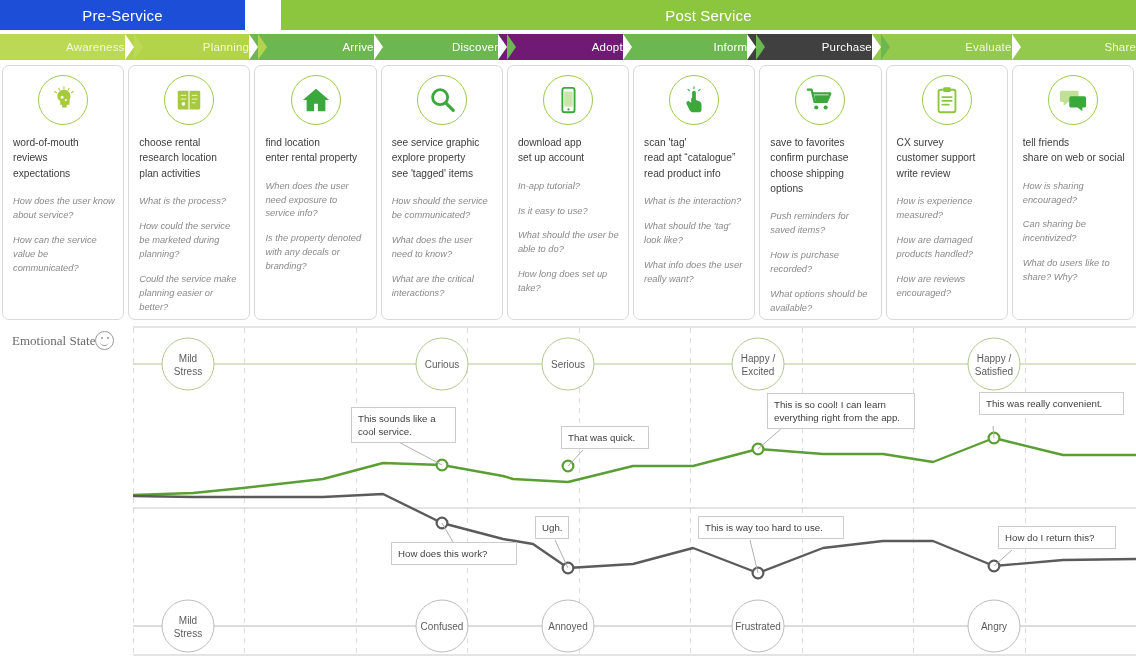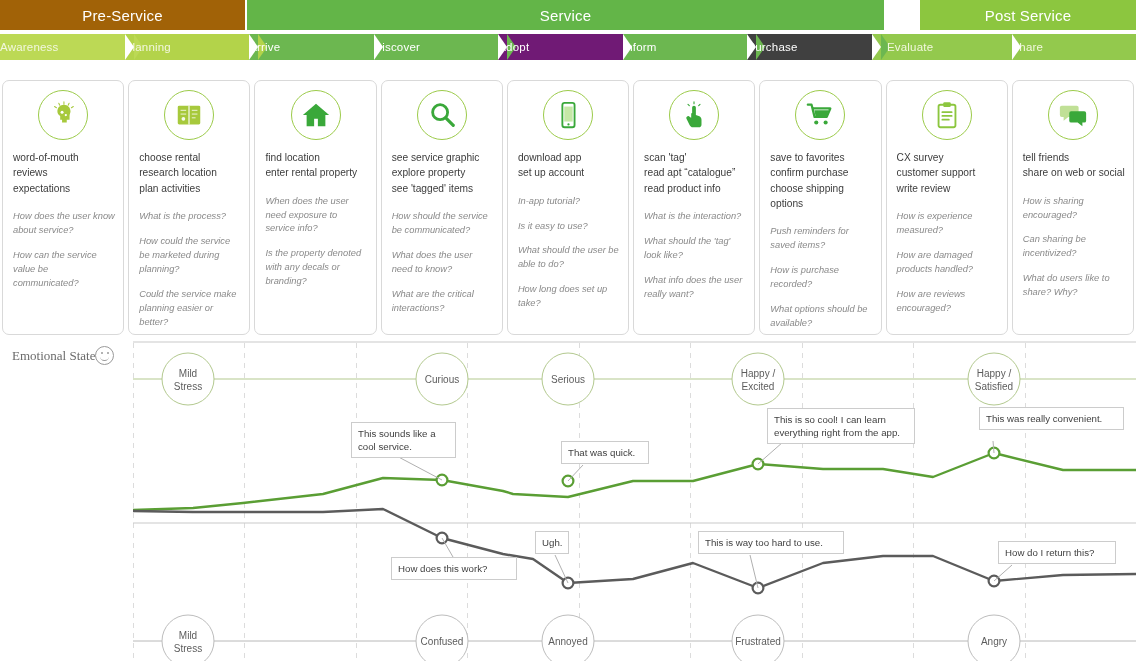--- a/index.html
+++ b/index.html
@@ -10,29 +10,29 @@
     overflow: hidden;
   }
   #root { position: relative; width: 1136px; height: 661px; }
 
   
   .phase-bar { display: flex; height: 30px; gap: 2px; }
   .phase {
     display: flex; align-items: center; justify-content: center;
     color: #ffffff; font-size: 15px; letter-spacing: .2px;
   }
-  .phase.pre  { background: #a16207; flex: 0 0 245px; }
+  .phase.pre  { background: #1d4ed8; flex: 0 0 245px; }
   .phase.svc  { background: #63b548; flex: 0 0 637px; }
   .phase.post { background: #8cc63f; flex: 1 1 auto; margin-left: 34px; }
 
   
   .stage-bar { display: flex; height: 26px; margin-top: 4px; }
   .stage {
     position: relative; flex: 1 1 0; height: 26px;
-    display: flex; align-items: center; justify-content: flex-start;
+    display: flex; align-items: center; justify-content: flex-end;
     color: #ffffff; font-size: 11.5px; letter-spacing: .2px;
   }
   .stage .lbl { position: relative; z-index: 3; }
   .stage::after {
     content: ""; position: absolute; top: 0; right: -9px; z-index: 4;
     width: 0; height: 0;
     border-top: 13px solid transparent;
     border-bottom: 13px solid transparent;
     border-left: 9px solid #ffffff;
   }
@@ -40,21 +40,21 @@
     content: ""; position: absolute; top: 0; right: -18px; z-index: 2;
     width: 0; height: 0;
     border-top: 13px solid transparent;
     border-bottom: 13px solid transparent;
     border-left: 9px solid var(--c);
   }
   .stage.last::after, .stage.last::before { display: none; }
   .stage.pale { background: var(--c); color: #f2f7de; }
 
   
-  .cards { display: flex; gap: 4px; margin-top: 20px; padding: 0 2px; border-radius: 26px; }
+  .cards { display: flex; gap: 4px; margin-top: 5px; padding: 0 2px; border-radius: 26px; }
   .card {
     flex: 1 1 0; height: 255px;
     border: 1px solid #d9d9d9; border-radius: 7px;
     background: #fff; padding: 9px 8px 6px 8px;
     display: flex; flex-direction: column; overflow: hidden;
   }
   .card-icon-wrap { display: flex; justify-content: center; margin-bottom: 10px; }
   .card-icon {
     width: 50px; height: 50px; border-radius: 50%;
     border: 1.4px solid #9ccb4a;
@@ -100,21 +100,20 @@
     padding: 4px 6px; white-space: pre-line; z-index: 5;
   }
 </style>
 </head>
 <body>
 
 <div id="root">
 
   <div class="phase-bar">
     <div class="phase pre">Pre-Service</div>
-    <div class="phase svc">Service</div>
     <div class="phase post">Post Service</div>
   </div>
 
   <div class="stage-bar" id="stage-bar">
       <div class="stage pale" style="--c: #bcd955; background: rgb(188, 217, 85);">
         <span class="lbl">Awareness</span>
       </div>
       <div class="stage pale" style="--c: #b3d34a; background: rgb(179, 211, 74);">
         <span class="lbl">Planning</span>
       </div>

